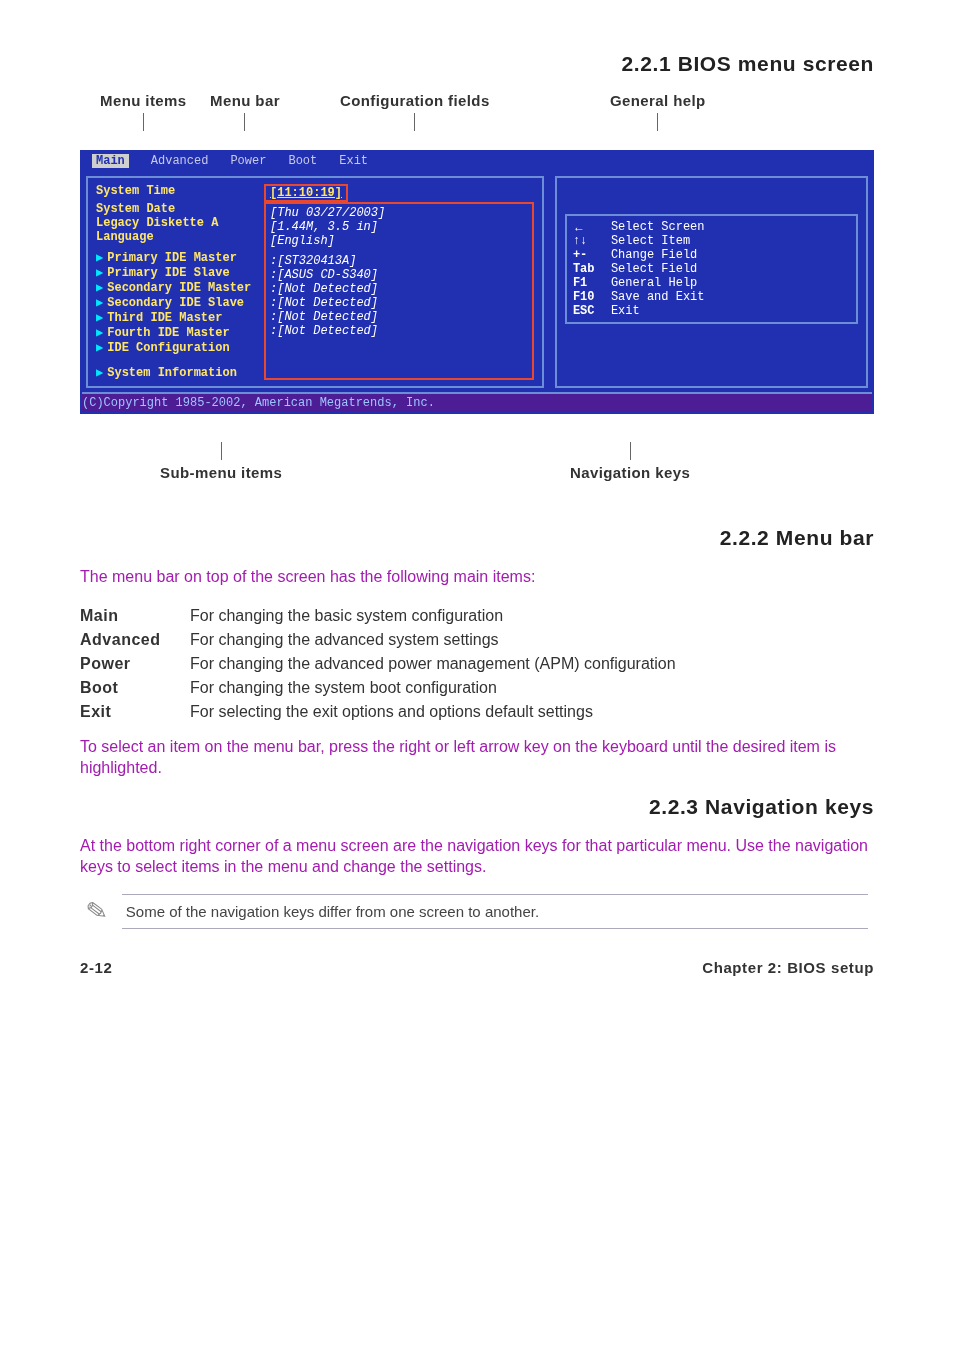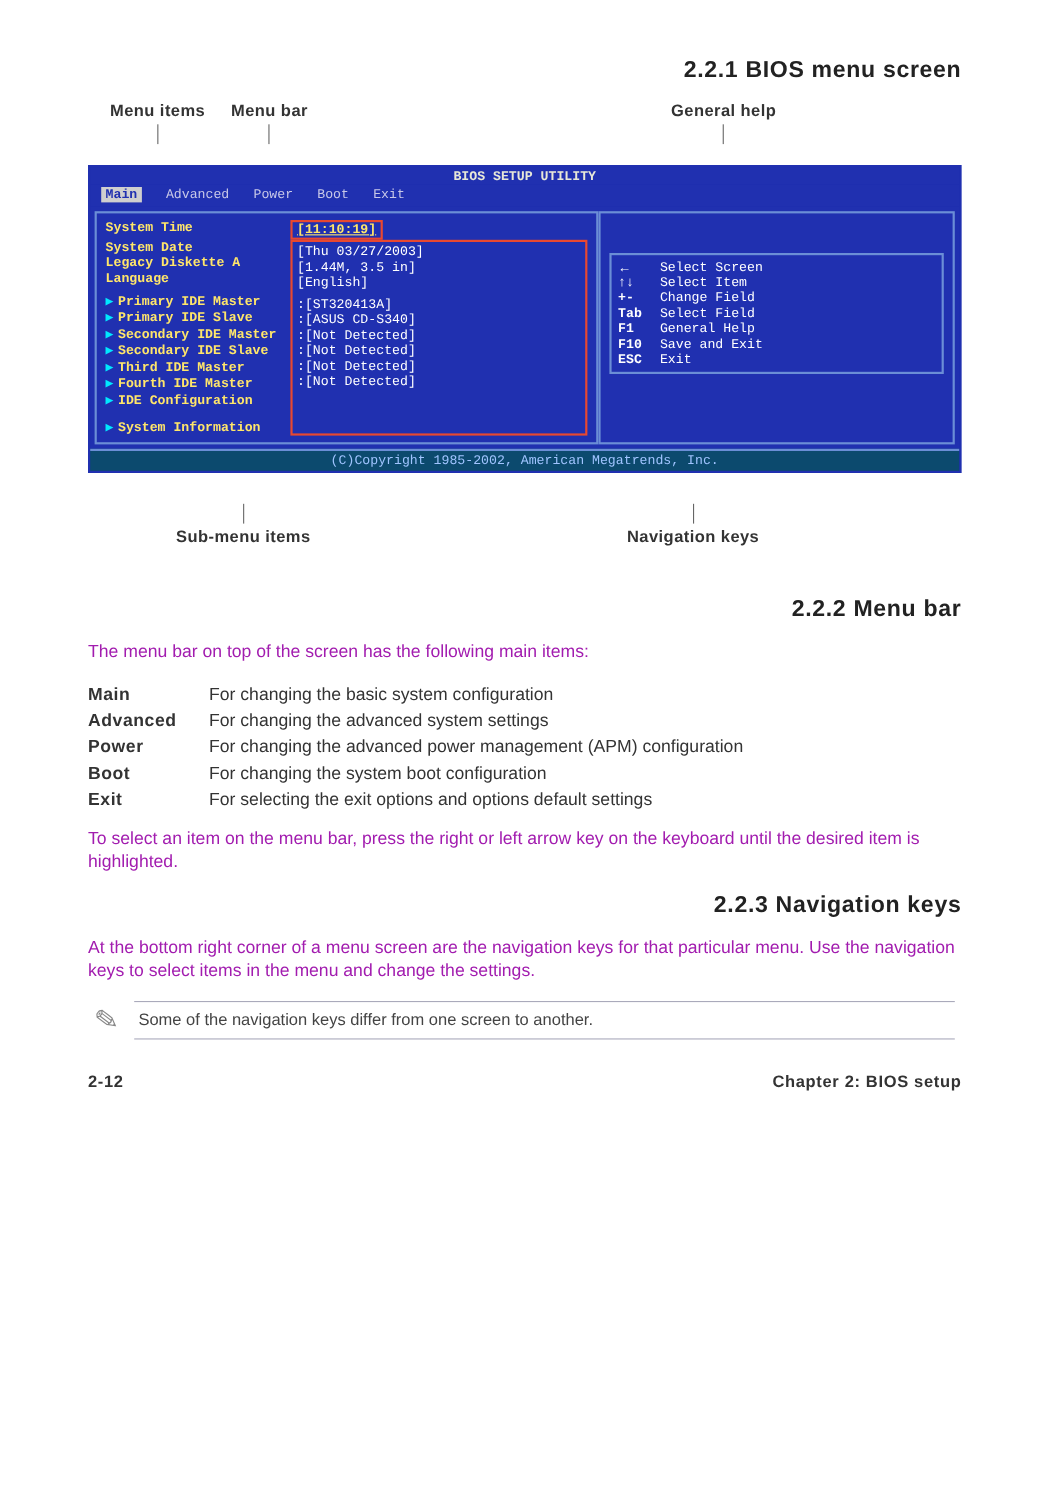--- a/index.html
+++ b/index.html
@@ -66,21 +66,21 @@
     gap: 22px;
   }
   .bios-menubar .sel {
     background: #cfcfcf;
     color: #2030b0;
     padding: 0 4px;
     font-weight: bold;
   }
   .bios-body {
     display: flex;
-    gap: 0;
+    gap: 11px;
     background: #2030b0;
     padding: 4px;
   }
   .bios-left, .bios-right {
     border: 2px solid #6b8ed6;
     background: #2030b0;
     padding: 6px 8px;
   }
   .bios-left { flex: 0 0 56%; }
   .bios-right { flex: 1; position: relative; }
@@ -105,22 +105,21 @@
   .navkeys {
     border: 2px solid #6b8ed6;
     margin-top: 30px;
     padding: 4px 6px;
     color: #fff;
   }
   .navkeys .nk-row { display:flex; gap:8px;}
   .navkeys .nk-row .kk { width: 30px; font-weight:bold;}
   .nk-arrow-left { font-family: Arial; font-weight:900;}
   .bios-foot {
-    text-align:center;
-    background: #0c4a6e;
+    background: #4c1d95;
     color: #a0c4ff;
     padding: 2px 0;
     border-top: 2px solid #6b8ed6;
   }
   .bottom-labels {
     position: relative;
     height: 48px;
     margin-bottom: 36px;
   }
   .bottom-labels .tickU {
@@ -157,28 +156,31 @@
 
 <div class="top-labels callout-labels">
   <div class="lbl" style="left:20px;">
     <span>Menu items</span>
     <div class="tick"></div>
   </div>
   <div class="lbl" style="left:130px;">
     <span>Menu bar</span>
     <div class="tick"></div>
   </div>
+  <div class="lbl" style="left:260px;">
+    <span>Configuration fields</span>
+    <div class="tick"></div>
+  </div>
   <div class="lbl" style="left:530px;">
     <span>General help</span>
     <div class="tick"></div>
   </div>
 </div>
 
 <div class="bios-wrap">
-  <div class="bios-title">BIOS SETUP UTILITY</div>
   <div class="bios-menubar">
     <span class="sel">Main</span>
     <span>Advanced</span>
     <span>Power</span>
     <span>Boot</span>
     <span>Exit</span>
   </div>
   <div class="bios-body">
     <div class="bios-left">
       <div class="bios-row">
@@ -195,21 +197,21 @@
           <div><span class="sub-arrow">▶</span><span class="yellow">Primary IDE Master</span></div>
           <div><span class="sub-arrow">▶</span><span class="yellow">Primary IDE Slave</span></div>
           <div><span class="sub-arrow">▶</span><span class="yellow">Secondary IDE Master</span></div>
           <div><span class="sub-arrow">▶</span><span class="yellow">Secondary IDE Slave</span></div>
           <div><span class="sub-arrow">▶</span><span class="yellow">Third IDE Master</span></div>
           <div><span class="sub-arrow">▶</span><span class="yellow">Fourth IDE Master</span></div>
           <div><span class="sub-arrow">▶</span><span class="yellow">IDE Configuration</span></div>
           <div style="height:10px;"></div>
           <div><span class="sub-arrow">▶</span><span class="yellow">System Information</span></div>
         </div>
-        <div class="val-col-outer" style="flex:1;">
+        <div class="val-col-outer" style="flex:1;font-style:italic;">
           <div class="v">[Thu 03/27/2003]</div>
           <div class="v">[1.44M, 3.5 in]</div>
           <div class="v">[English]</div>
           <div style="height:6px;"></div>
           <div class="v">:[ST320413A]</div>
           <div class="v">:[ASUS CD-S340]</div>
           <div class="v">:[Not Detected]</div>
           <div class="v">:[Not Detected]</div>
           <div class="v">:[Not Detected]</div>
           <div class="v">:[Not Detected]</div>

